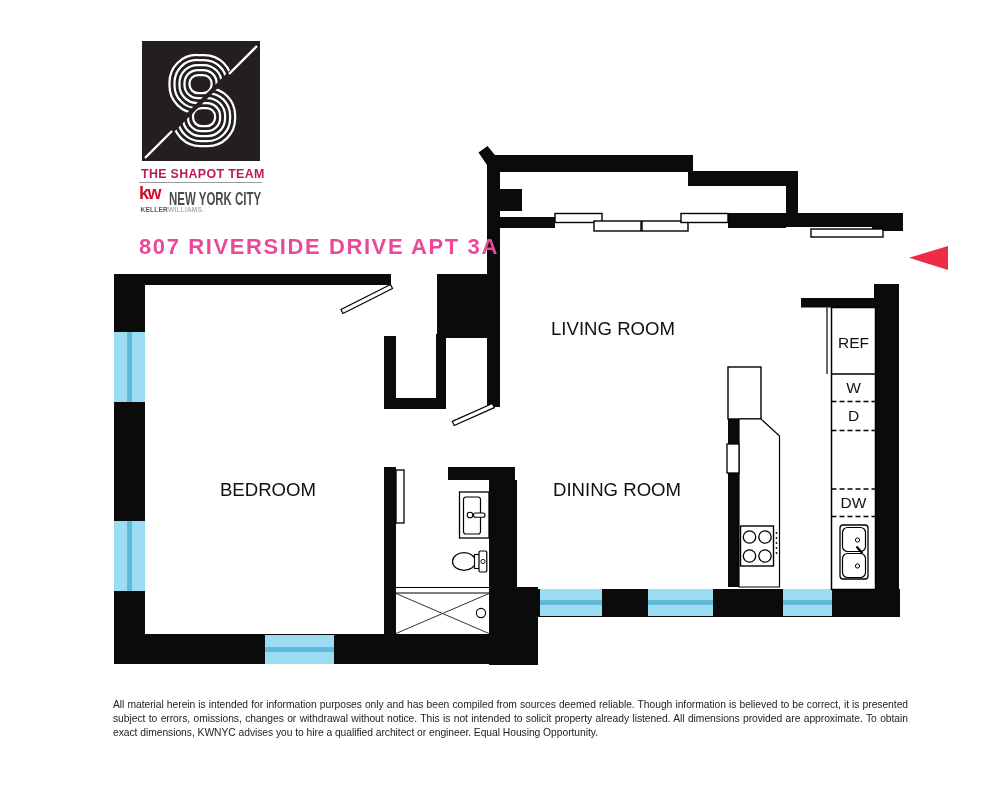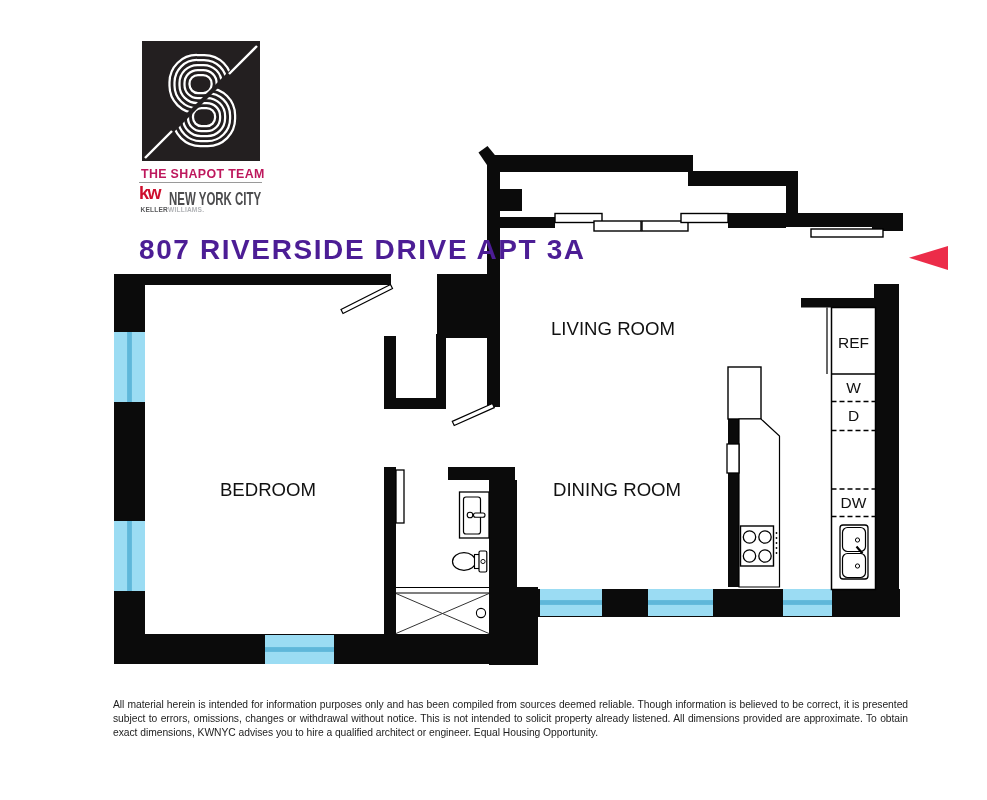--- a/index.html
+++ b/index.html
@@ -310,16 +310,16 @@
 <div class="abs" style="left:141px;top:166.5px;font-size:12.4px;font-weight:bold;letter-spacing:0.35px;color:#be185d;white-space:nowrap">THE SHAPOT TEAM</div>
 
 <div class="abs" style="left:139px;top:181.5px;width:123px;height:1.6px;background:#9a9a9a"></div>
 
 <div class="abs" style="left:139px;top:183px;font-size:18px;font-weight:bold;letter-spacing:-1.6px;color:#ce0e2d">kw</div>
 
 <div class="abs" style="left:169px;top:188px;font-size:18.5px;font-weight:bold;color:#4c4c4e;white-space:nowrap;transform:scaleX(0.62);transform-origin:0 0">NEW YORK CITY</div>
 
 <div class="abs" style="left:140.5px;top:205.5px;font-size:6.6px;font-weight:bold;letter-spacing:0.2px;white-space:nowrap"><span style="color:#58595b">KELLER</span><span style="color:#b1b3b6">WILLIAMS.</span></div>
 
-<div class="abs" style="left:139px;top:234px;font-size:28px;font-weight:bold;letter-spacing:1.6px;color:#4c1d95;white-space:nowrap">807 RIVERSIDE DRIVE APT 3A</div>
+<div class="abs" style="left:139px;top:234px;font-size:22px;font-weight:bold;letter-spacing:1.6px;color:#ec4899;white-space:nowrap">807 RIVERSIDE DRIVE APT 3A</div>
 
 <div class="abs" style="left:113px;top:697.5px;width:795px;font-size:10.3px;letter-spacing:-0.04px;line-height:14.4px;color:#1d1d1d;text-align:justify">All material herein is intended for information purposes only and has been compiled from sources deemed reliable. Though information is believed to be correct, it is presented subject to errors, omissions, changes or withdrawal without notice. This is not intended to solicit property already listened. All dimensions provided are approximate. To obtain exact dimensions, KWNYC advises you to hire a qualified architect or engineer. Equal Housing Opportunity.</div>
 </div>
 
 </body></html>

